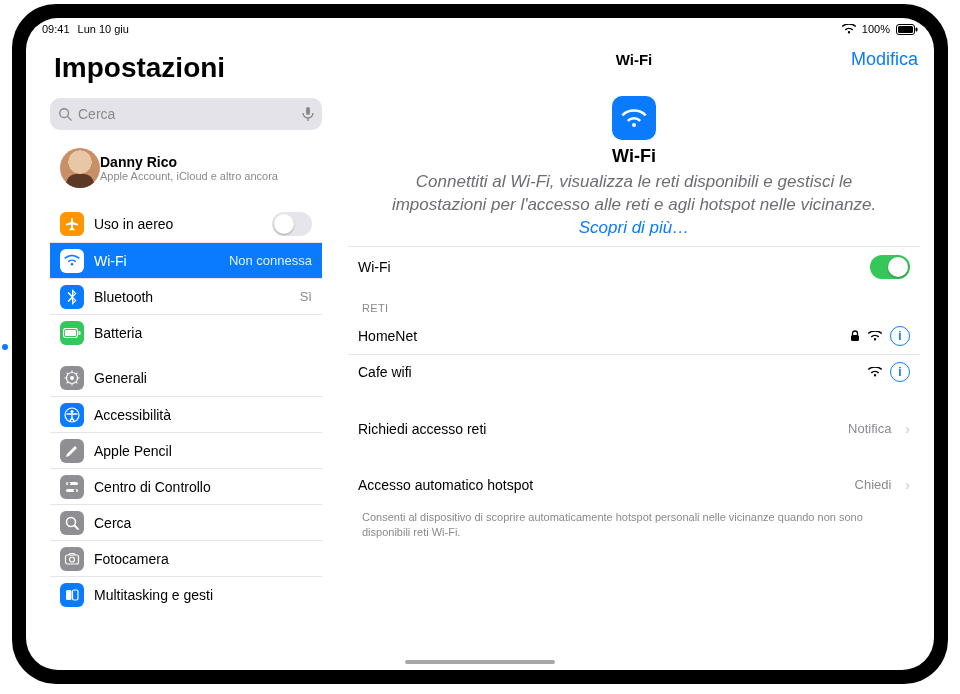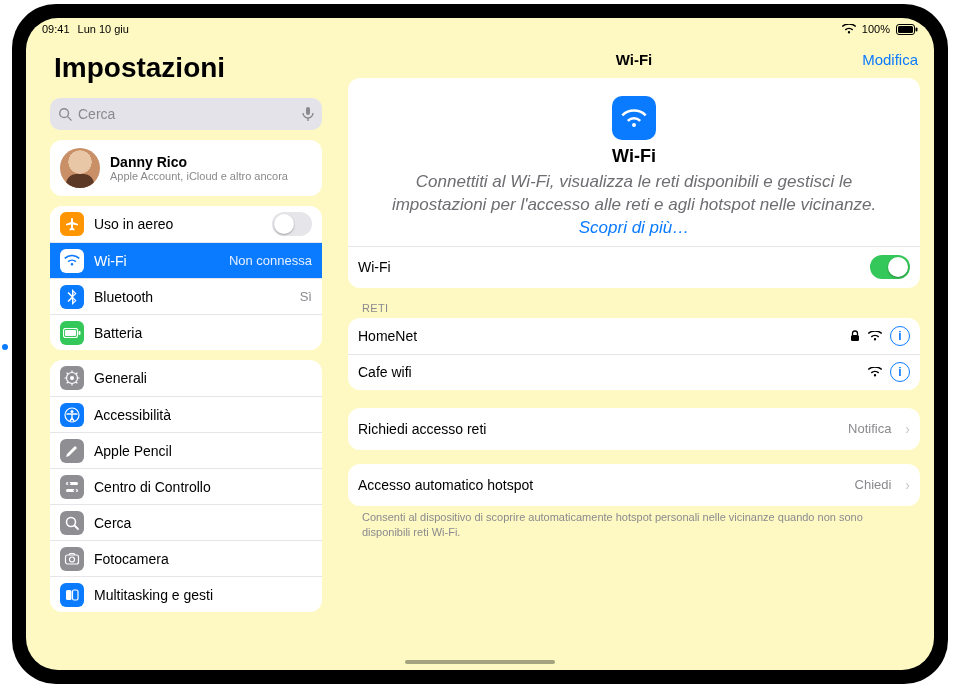--- a/index.html
+++ b/index.html
@@ -2,21 +2,21 @@
 <html><head>
 <meta charset="utf-8">
 <style>
   * { box-sizing: border-box; margin: 0; padding: 0; }
   html, body { width: 960px; height: 694px; background: #fff; font-family: -apple-system, "Helvetica Neue", Helvetica, Arial, sans-serif; }
   .device {
     position: absolute; top: 4px; left: 12px; width: 936px; height: 680px;
     background: #000; border-radius: 44px; padding: 14px;
   }
   .bezel {
-    width: 100%; height: 100%; background: #fef9c3; border-radius: 32px; overflow: hidden;
+    width: 100%; height: 100%; background: #ffffff; border-radius: 32px; overflow: hidden;
     display: flex; flex-direction: column;
   }
   .status-bar {
     height: 22px; display: flex; justify-content: space-between; align-items: center;
     padding: 0 16px; font-size: 11px; font-weight: 500; color: #000;
   }
   .status-left { display: flex; gap: 8px; }
   .status-right { display: flex; gap: 6px; align-items: center; }
   .status-right svg { display: block; }
 
@@ -29,21 +29,21 @@
   .search-field {
     background: #e3e3e9; border-radius: 10px; height: 32px; display: flex; align-items: center;
     gap: 6px; padding: 0 8px; color: #8a8a8e; font-size: 14px;
   }
   .search-field .spacer { flex: 1; }
 
   .card {
     background: #fff; border-radius: 12px; overflow: hidden;
   }
   .account-row {
-    display: flex; align-items: center; gap: 10px; padding: 8px 10px;
+    display: flex; align-items: center; gap: 0; padding: 8px 10px;
   }
   .avatar {
     width: 40px; height: 40px; border-radius: 50%; background: radial-gradient(circle at 50% 35%, #e8c7a7 0 35%, #c98f66 36% 100%);
     position: relative; overflow:hidden;
   }
   .avatar::after{
     content:""; position:absolute; left:6px; right:6px; bottom:-4px; height:18px;
     background:#5b3926; border-radius:10px 10px 0 0;
   }
   .account-name { font-size: 14px; font-weight: 600; }
@@ -81,21 +81,21 @@
   .toggle.on { background:#34c759; }
   .toggle.on::after { left:auto; right:2px; }
 
   
   .detail { flex:1; display:flex; flex-direction:column; min-width:0; }
   .nav-bar {
     height: 38px; display:flex; align-items:center; justify-content:center; position:relative;
     font-size: 15px; font-weight:600;
   }
   .nav-right {
-    position:absolute; right:16px; color:#0a7aff; font-size:15px; font-weight:400;
+    position:absolute; right:16px; color:#0a7aff; font-size:18px; font-weight:400;
   }
   .detail-scroll { flex:1; overflow:hidden; padding: 0 14px 0 14px; }
 
   .hero { text-align:center; padding: 18px 20px 6px 20px; }
   .hero-icon {
     width:44px; height:44px; border-radius:10px; background:#0a7aff; display:inline-flex;
     align-items:center; justify-content:center; margin-bottom:6px;
   }
   .hero h2 { font-size:18px; font-weight:700; margin-bottom:4px; }
   .hero p { font-size:17px; color:#6d6d72; line-height:1.35;font-style:italic; }

